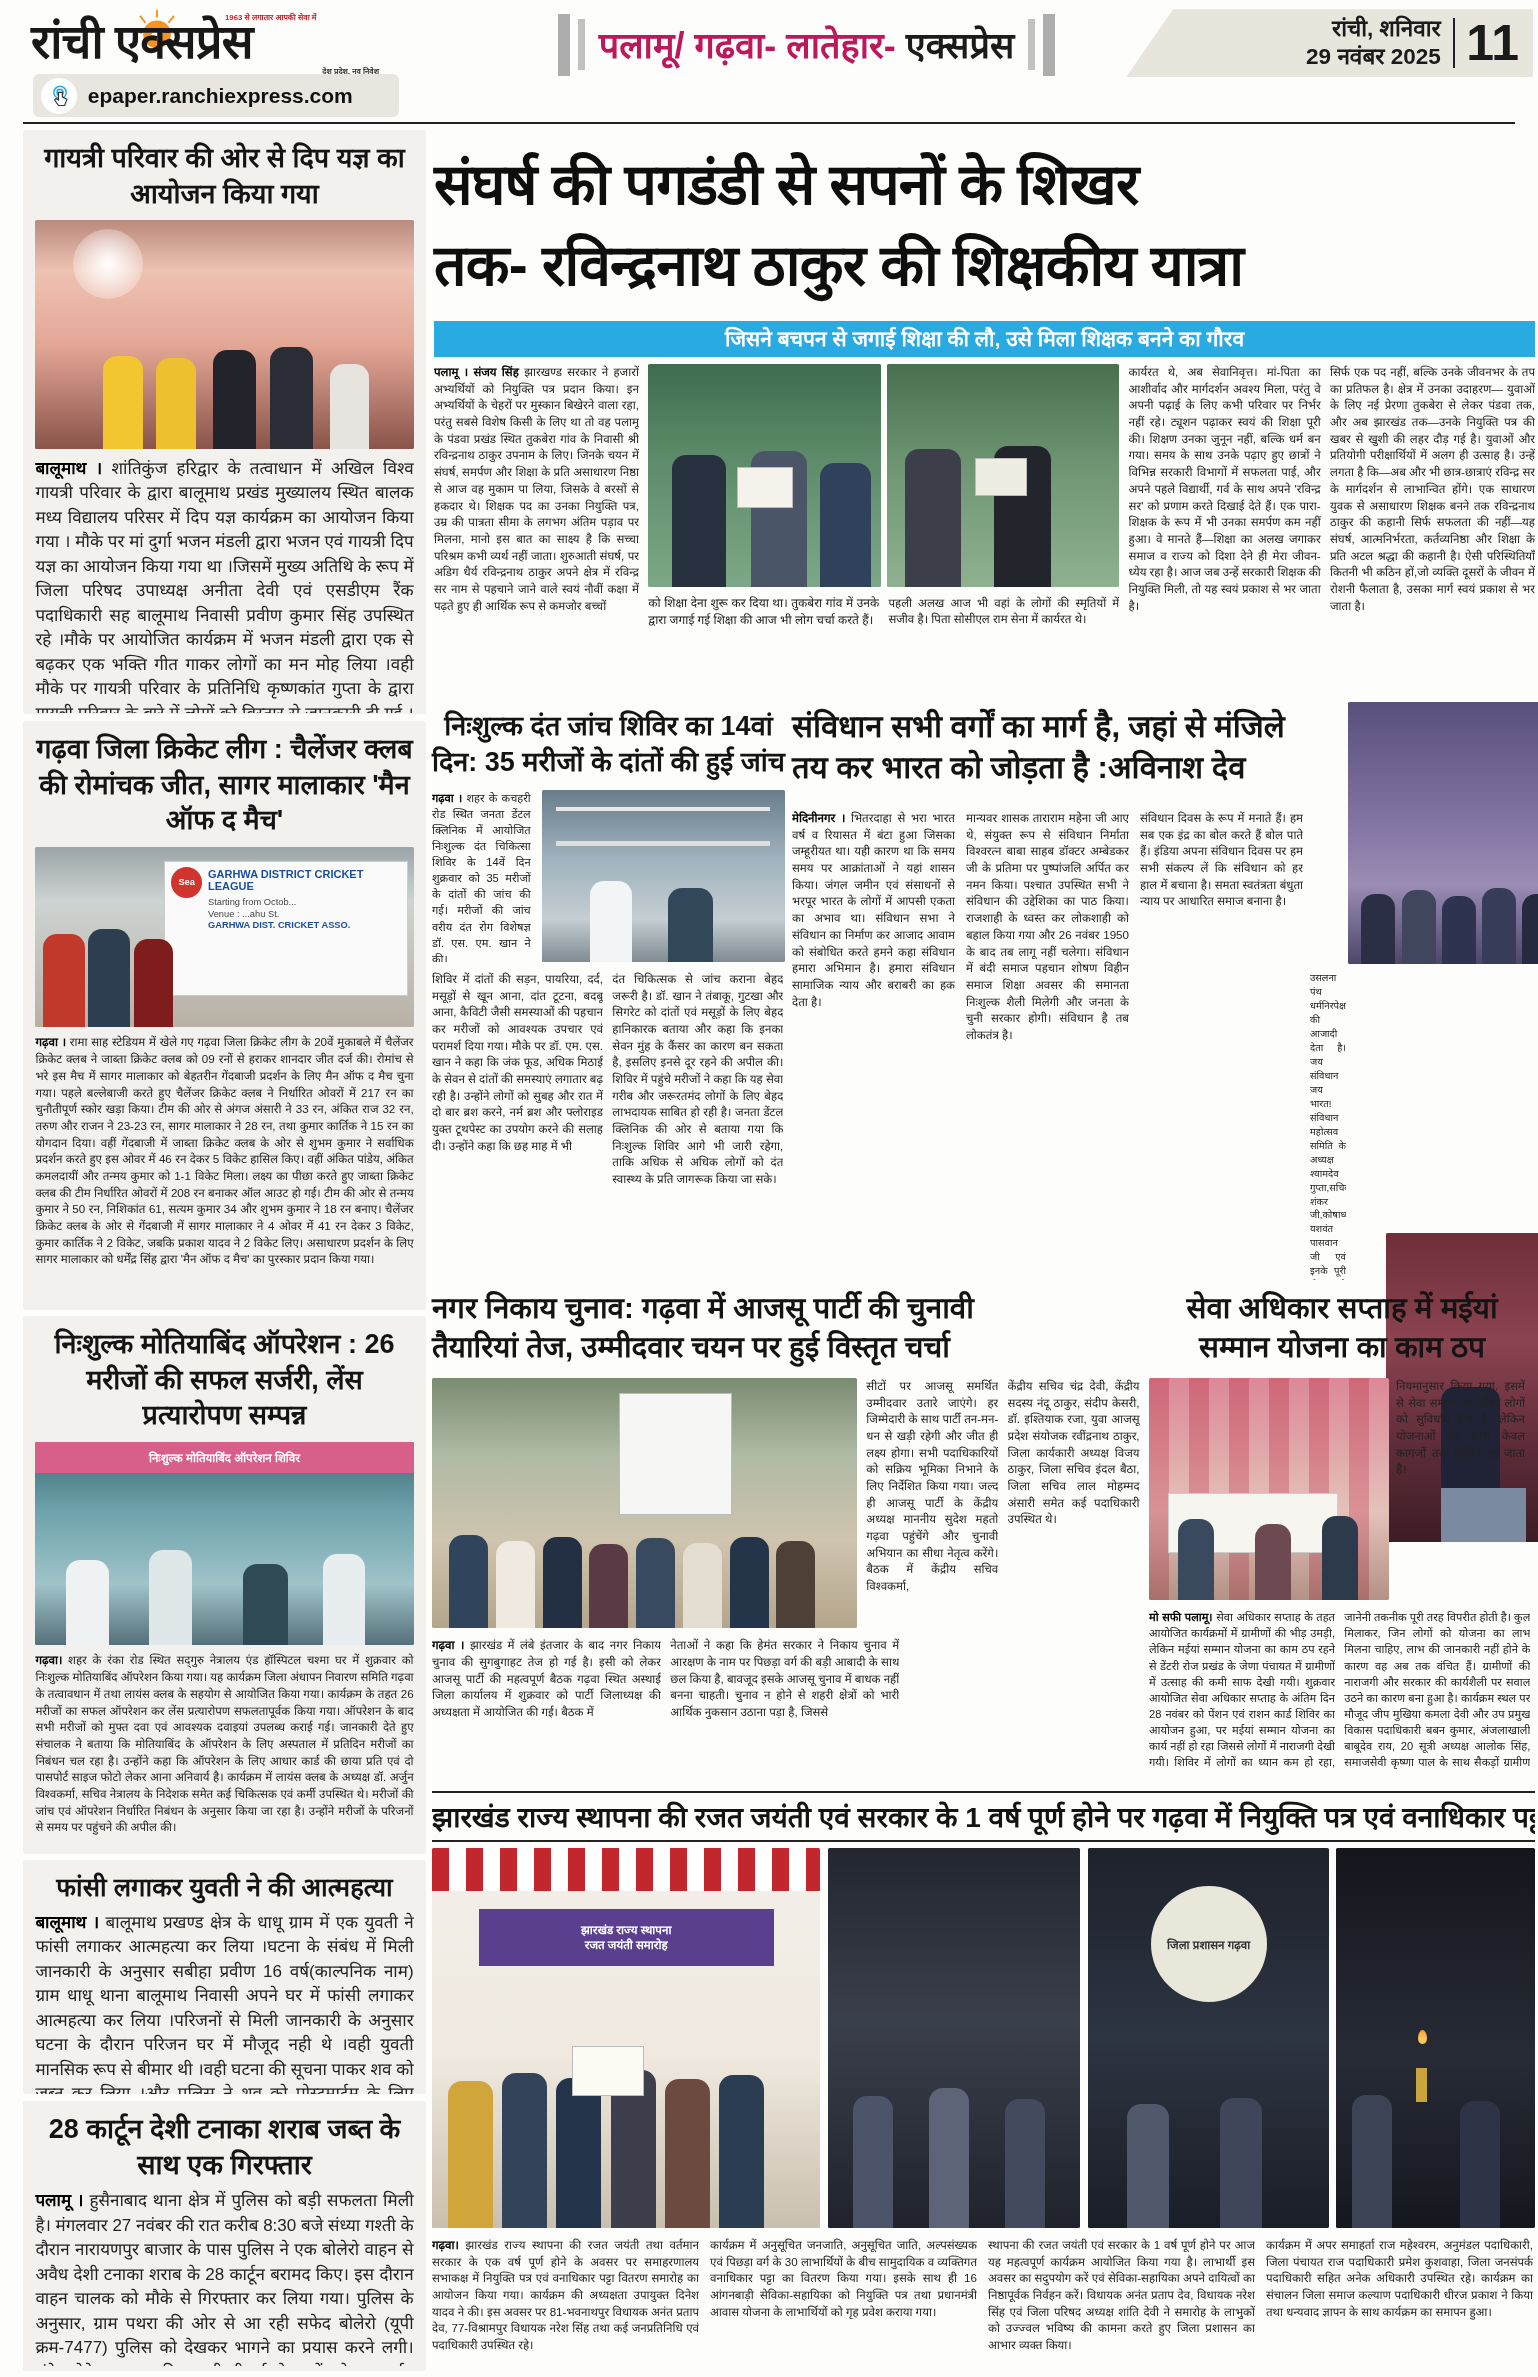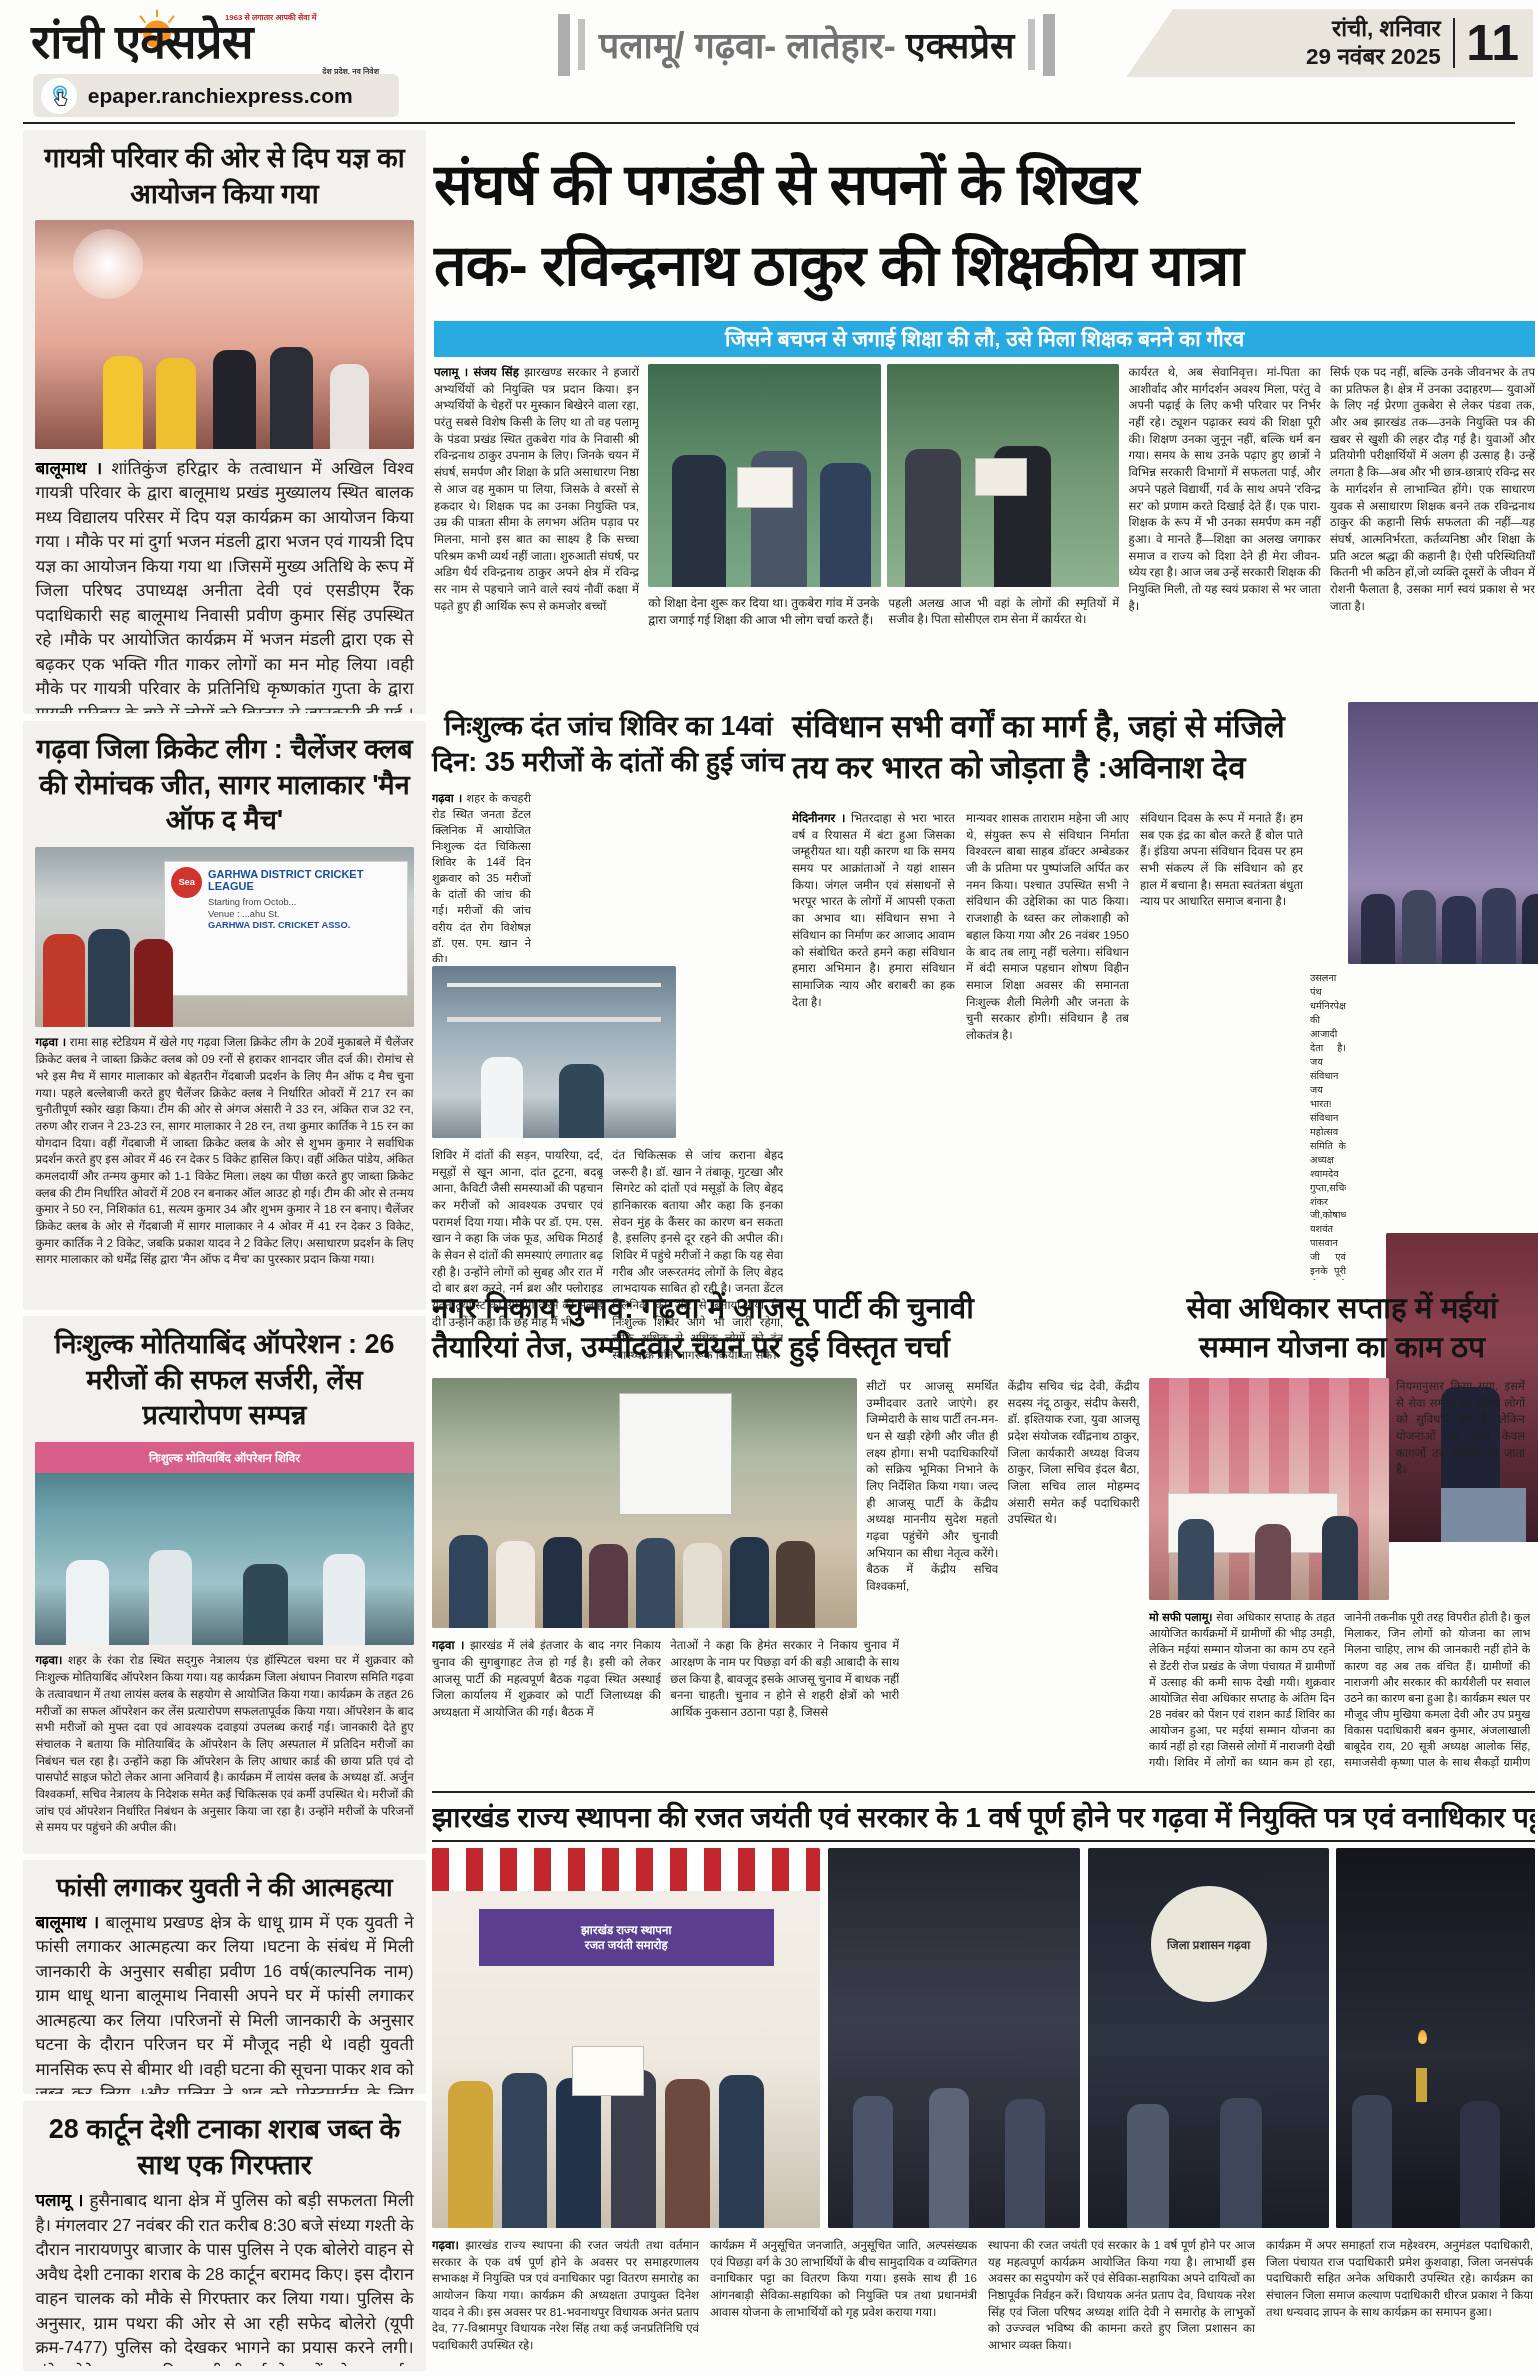--- a/index.html
+++ b/index.html
@@ -23,21 +23,21 @@
   .mast-tag{font-size:7.8px;color:#c1272d;font-weight:700;}
   .mast-sub{font-size:7.8px;color:#333;font-weight:700;}
   .epaper{display:flex;align-items:center;gap:11px;background:#e9e6df;border-radius:6.2px;padding:3.1px 7.8px;box-sizing:border-box;}
   .epaper-txt{font-size:21px;font-weight:800;color:#111;}
   .icon-cir{width:36px;height:36px;border-radius:50%;background:#fff;display:flex;align-items:center;justify-content:center;flex:0 0 auto;}
   
   .banner{display:flex;align-items:center;justify-content:center;gap:7.8px;}
   .brk{width:12.4px;height:62px;background:#adadad;}
   .brk2{width:7px;height:51px;background:#c2c2c2;}
   .banner-txt{font-size:36px;font-weight:800;white-space:nowrap;padding:0 6.2px;}
-  .blue{color:#737373;}
+  .blue{color:#be185d;}
   .datebox{background:#e8e5dc;clip-path:polygon(47px 0,100% 0,100% 100%,0 100%);display:flex;align-items:center;justify-content:flex-end;gap:12.4px;padding:0 14px;box-sizing:border-box;}
   .date-lines{text-align:right;font-weight:800;font-size:22.5px;line-height:1.25;}
   .pageno{font-size:50px;font-weight:800;border-left:2.3px solid #222;padding-left:11px;line-height:1;}
 </style>
 </head>
 <body>
 
 <div id="page">
 
   <div class="abs" style="left:31px;top:7.8px;width:395px;height:65px;">
@@ -168,21 +168,21 @@
         <div class="body-txt" style="width:231px;height:102px;font-size:12px;">को शिक्षा देना शुरू कर दिया था। तुकबेरा गांव में उनके द्वारा जगाई गई शिक्षा की आज भी लोग चर्चा करते हैं।</div>
         <div class="body-txt" style="width:231px;height:102px;font-size:11.6px;">पहली अलख आज भी वहां के लोगों की स्मृतियों में सजीव है। पिता सोसीएल राम सेना में कार्यरत थे।</div>
       </div>
     </div>
     <div class="body-txt" style="width:195px;height:340px;font-size:11.6px;">कार्यरत थे, अब सेवानिवृत्त। मां-पिता का आशीर्वाद और मार्गदर्शन अवश्य मिला, परंतु वे अपनी पढ़ाई के लिए कभी परिवार पर निर्भर नहीं रहे। ट्यूशन पढ़ाकर स्वयं की शिक्षा पूरी की। शिक्षण उनका जुनून नहीं, बल्कि धर्म बन गया। समय के साथ उनके पढ़ाए हुए छात्रों ने विभिन्न सरकारी विभागों में सफलता पाई, और अपने पहले विद्यार्थी, गर्व के साथ अपने 'रविन्द्र सर' को प्रणाम करते दिखाई देते हैं। एक पारा-शिक्षक के रूप में भी उनका समर्पण कम नहीं हुआ। वे मानते हैं—शिक्षा का अलख जगाकर समाज व राज्य को दिशा देने ही मेरा जीवन-ध्येय रहा है। आज जब उन्हें सरकारी शिक्षक की नियुक्ति मिली, तो यह स्वयं प्रकाश से भर जाता है।</div>
     <div class="body-txt" style="width:208px;height:340px;font-size:11.6px;">सिर्फ एक पद नहीं, बल्कि उनके जीवनभर के तप का प्रतिफल है। क्षेत्र में उनका उदाहरण— युवाओं के लिए नई प्रेरणा तुकबेरा से लेकर पंडवा तक, और अब झारखंड तक—उनके नियुक्ति पत्र की खबर से खुशी की लहर दौड़ गई है। युवाओं और प्रतियोगी परीक्षार्थियों में अलग ही उत्साह है। उन्हें लगता है कि—अब और भी छात्र-छात्राएं रविन्द्र सर के मार्गदर्शन से लाभान्वित होंगे। एक साधारण युवक से असाधारण शिक्षक बनने तक रविन्द्रनाथ ठाकुर की कहानी सिर्फ सफलता की नहीं—यह संघर्ष, आत्मनिर्भरता, कर्तव्यनिष्ठा और शिक्षा के प्रति अटल श्रद्धा की कहानी है। ऐसी परिस्थितियाँ कितनी भी कठिन हों,जो व्यक्ति दूसरों के जीवन में रोशनी फैलाता है, उसका मार्ग स्वयं प्रकाश से भर जाता है।</div>
   </div>
 
   <div class="abs" style="left:432px;top:709px;width:353px;">
     <div class="hl hl-md">निःशुल्क दंत जांच शिविर का 14वां दिन: 35 मरीजों के दांतों की हुई जांच</div>
-    <div style="display:flex;gap:4px;margin-top:9.3px;flex-direction:column;">
+    <div style="display:flex;gap:11px;margin-top:9.3px;">
       <div class="body-txt" style="width:99px;height:172px;font-size:11.2px;">
         <span class="dateline">गढ़वा ।</span>
         <span>शहर के कचहरी रोड स्थित जनता डेंटल क्लिनिक में आयोजित निःशुल्क दंत चिकित्सा शिविर के 14वें दिन शुक्रवार को 35 मरीजों के दांतों की जांच की गई। मरीजों की जांच वरीय दंत रोग विशेषज्ञ डॉ. एस. एम. खान ने की।</span>
       </div>
       <div class="ph" style="width:244px;height:172px;background:linear-gradient(180deg,#6a7d8c 0%,#9fb2bd 40%,#c5ced2 75%,#7e8b91 100%);">
         <div class="abs" style="left:6%;top:10%;width:88%;height:4.7px;background:#e8e8e8;"></div>
         <div class="abs" style="left:6%;top:30%;width:88%;height:4.7px;background:#dddddd;"></div>
         <div class="fig" style="left:20%;width:42px;height:81px;background:#f2f5f6;"></div>
         <div class="fig" style="left:52%;width:45px;height:74px;background:#31475a;"></div>
       </div>

